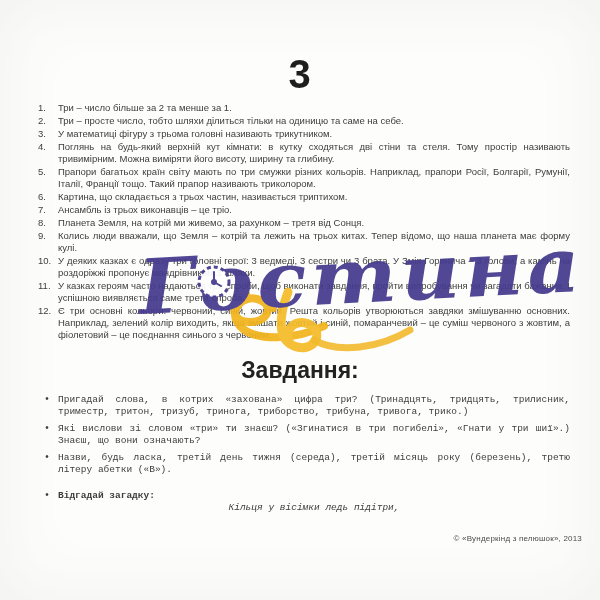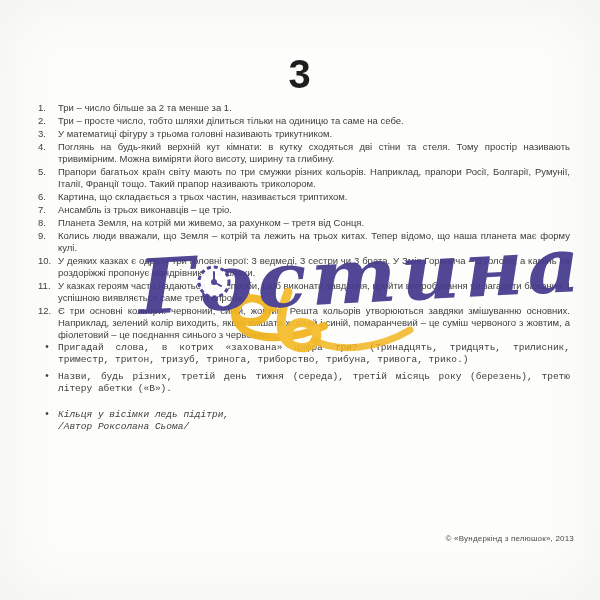--- a/index.html
+++ b/index.html
@@ -66,25 +66,25 @@
   }
   ul.tasks > li::before {
     content: "\2022";
     position: absolute;
     left: 0;
     top: 0;
     font-size: 10px;
   }
   li.riddle { margin-top: 14px; }
   .riddle-label { font-weight: bold; }
-  .riddle-line, .riddle-author { font-style: italic; text-align: left; }
+  .riddle-line, .riddle-author { font-style: italic; text-align: center; }
   .copyright {
     position: absolute;
     top: 534px;
-    right: 26px;
+    right: 18px;
     font-size: 8px;
     color: #4c4c4c;
     letter-spacing: 0.2px;
   }
   .watermark {
     position: absolute;
     left: 128px;
     top: 222px;
     width: 470px;
     height: 140px;
@@ -112,27 +112,29 @@
     <li>Прапори багатьох країн світу мають по три смужки різних кольорів. Наприклад, прапори Росії, Болгарії, Румунії, Італії, Франції тощо. Такий прапор називають триколором.</li>
     <li>Картина, що складається з трьох частин, називається триптихом.</li>
     <li>Ансамбль із трьох виконавців – це тріо.</li>
     <li>Планета Земля, на котрій ми живемо, за рахунком – третя від Сонця.</li>
     <li>Колись люди вважали, що Земля – котрій та лежить на трьох китах. Тепер відомо, що наша планета має форму кулі.</li>
     <li>У деяких казках є одразу три головні герої: 3 ведмеді, 3 сестри чи 3 брата. У Змія Горинича – 3 голови, а камінь на роздоріжжі пропонує мандрівникам 3 шляхи.</li>
     <li>У казках героям часто надаються три спроби, щоб виконати завдання, пройти випробування чи загадати бажання. І успішною виявляється саме третя спроба.</li>
     <li>Є три основні кольори: червоний, синій, жовтий. Решта кольорів утворюються завдяки змішуванню основних. Наприклад, зелений колір виходить, якщо змішати жовтий і синій, помаранчевий – це суміш червоного з жовтим, а фіолетовий – це поєднання синього з червоним.</li>
   </ol>
 
+  <div class="tasks-heading">Завдання:</div>
 
   <ul class="tasks">
     <li>Пригадай слова, в котрих «захована» цифра три? (Тринадцять, тридцять, трилисник, триместр, тритон, тризуб, тринога, триборство, трибуна, тривога, трико.)</li>
-    <li>Назви, будь різних, третій день тижня (середа), третій місяць року (березень), третю літеру абетки («В»).</li>
+    <li>Які вислови зі словом «три» ти знаєш? («Згинатися в три погибелі», «Гнати у три шиї».) Знаєш, що вони означають?</li>
+    <li>Назви, будь ласка, третій день тижня (середа), третій місяць року (березень), третю літеру абетки («В»).</li>
     <li class="riddle">
+      <div class="riddle-label">Відгадай загадку:</div>
       <div class="riddle-line">Кільця у вісімки ледь підітри,</div>
-      <div class="riddle-author">/Автор Роксолана Сьома/</div>
     </li>
   </ul>
 
   <div class="copyright">© «Вундеркінд з пелюшок», 2013</div>
 
   <svg class="watermark" viewBox="0 0 470 140" xmlns="http://www.w3.org/2000/svg">
 
     <g fill="none" stroke="#f2b41d" stroke-linecap="round">
       <path d="M118,72 C100,84 104,100 122,100 C140,100 146,84 132,78 C116,71 98,88 112,104 C126,120 168,118 196,104" stroke-width="8"></path>
       <path d="M160,70 C150,96 150,118 166,124 C184,131 196,114 184,104 C172,95 154,104 162,122" stroke-width="9" stroke="#f5bc2a"></path>

